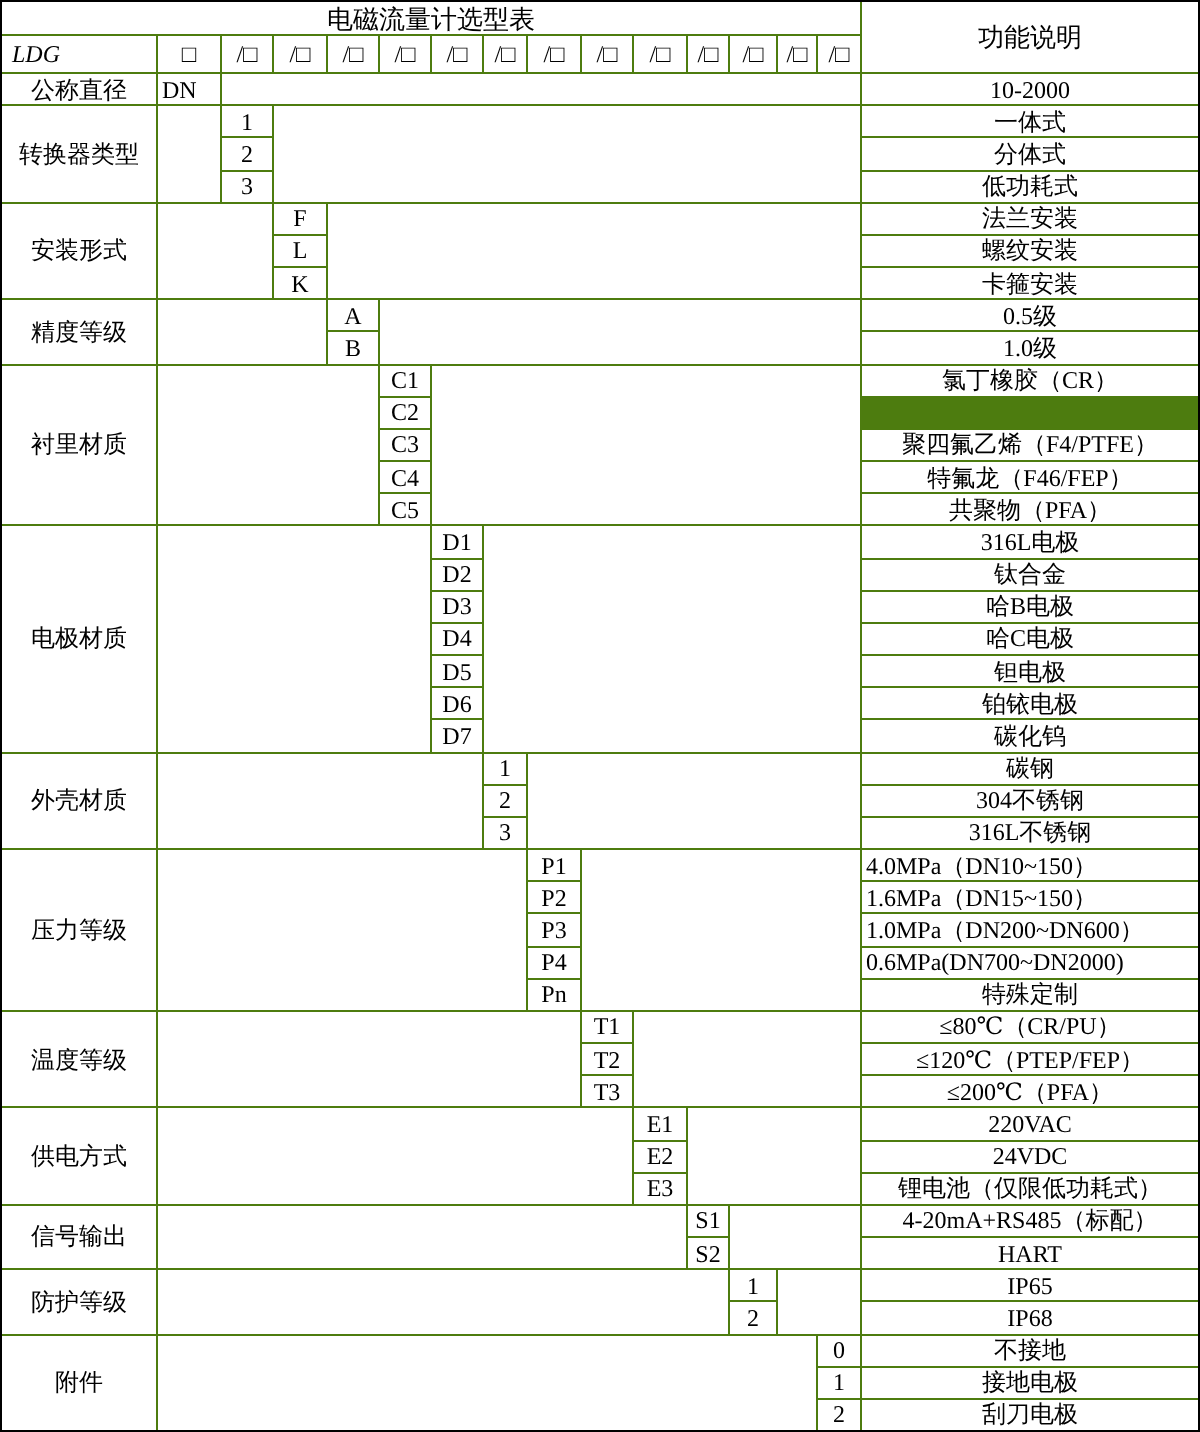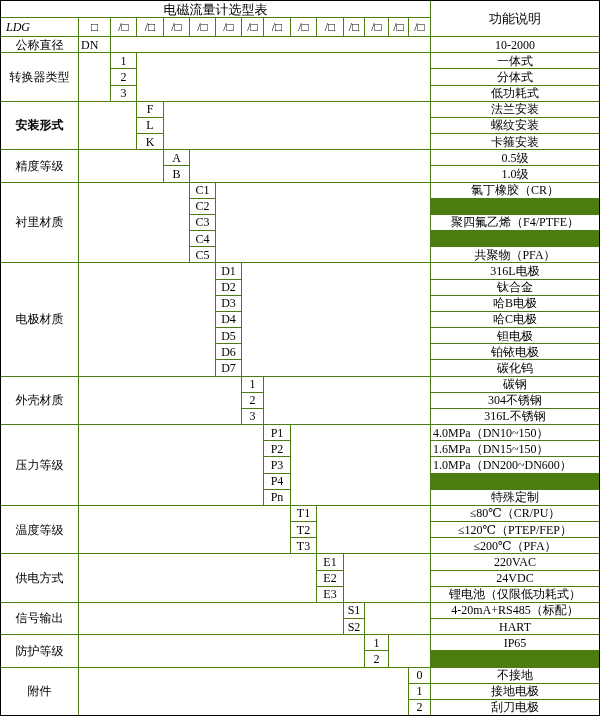--- a/index.html
+++ b/index.html
@@ -51,21 +51,21 @@
       <div class="cell spacer" style="grid-area: 3 / 3 / 4 / 16;"></div>
       <div class="cell cat" style="grid-area: 4 / 1 / 7 / 2;">转换器类型</div>
       <div class="cell spacer" style="grid-area: 4 / 2 / 7 / 3;"></div>
       <div class="cell code" style="grid-area: 4 / 3 / 5 / 4;">1</div>
       <div class="cell desc" style="grid-area: 4 / 16 / 5 / 17;">一体式</div>
       <div class="cell code" style="grid-area: 5 / 3 / 6 / 4;">2</div>
       <div class="cell desc" style="grid-area: 5 / 16 / 6 / 17;">分体式</div>
       <div class="cell code" style="grid-area: 6 / 3 / 7 / 4;">3</div>
       <div class="cell desc" style="grid-area: 6 / 16 / 7 / 17;">低功耗式</div>
       <div class="cell spacer" style="grid-area: 4 / 4 / 7 / 16;"></div>
-      <div class="cell cat" style="grid-area: 7 / 1 / 10 / 2; font-weight: bold;">安装形式</div>
+      <div class="cell cat" style="grid-area: 7 / 1 / 10 / 2;">安装形式</div>
       <div class="cell spacer" style="grid-area: 7 / 2 / 10 / 4;"></div>
       <div class="cell code" style="grid-area: 7 / 4 / 8 / 5;">F</div>
       <div class="cell desc" style="grid-area: 7 / 16 / 8 / 17;">法兰安装</div>
       <div class="cell code" style="grid-area: 8 / 4 / 9 / 5;">L</div>
       <div class="cell desc" style="grid-area: 8 / 16 / 9 / 17;">螺纹安装</div>
       <div class="cell code" style="grid-area: 9 / 4 / 10 / 5;">K</div>
       <div class="cell desc" style="grid-area: 9 / 16 / 10 / 17;">卡箍安装</div>
       <div class="cell spacer" style="grid-area: 7 / 5 / 10 / 16;"></div>
       <div class="cell cat" style="grid-area: 10 / 1 / 12 / 2;">精度等级</div>
       <div class="cell spacer" style="grid-area: 10 / 2 / 12 / 5;"></div>
@@ -75,20 +75,21 @@
       <div class="cell desc" style="grid-area: 11 / 16 / 12 / 17;">1.0级</div>
       <div class="cell spacer" style="grid-area: 10 / 6 / 12 / 16;"></div>
       <div class="cell cat" style="grid-area: 12 / 1 / 17 / 2;">衬里材质</div>
       <div class="cell spacer" style="grid-area: 12 / 2 / 17 / 6;"></div>
       <div class="cell code" style="grid-area: 12 / 6 / 13 / 7;">C1</div>
       <div class="cell desc" style="grid-area: 12 / 16 / 13 / 17;">氯丁橡胶（CR）</div>
       <div class="cell code" style="grid-area: 13 / 6 / 14 / 7;">C2</div>
       <div class="cell code" style="grid-area: 14 / 6 / 15 / 7;">C3</div>
       <div class="cell desc" style="grid-area: 14 / 16 / 15 / 17; text-align: right;">聚四氟乙烯（F4/PTFE）</div>
       <div class="cell code" style="grid-area: 15 / 6 / 16 / 7; text-align: center;">C4</div>
+      <div class="cell desc" style="grid-area: 15 / 16 / 16 / 17;">特氟龙（F46/FEP）</div>
       <div class="cell code" style="grid-area: 16 / 6 / 17 / 7;">C5</div>
       <div class="cell desc" style="grid-area: 16 / 16 / 17 / 17;">共聚物（PFA）</div>
       <div class="cell spacer" style="grid-area: 12 / 7 / 17 / 16;"></div>
       <div class="cell cat" style="grid-area: 17 / 1 / 24 / 2;">电极材质</div>
       <div class="cell spacer" style="grid-area: 17 / 2 / 24 / 7;"></div>
       <div class="cell code" style="grid-area: 17 / 7 / 18 / 8;">D1</div>
       <div class="cell desc" style="grid-area: 17 / 16 / 18 / 17;">316L电极</div>
       <div class="cell code" style="grid-area: 18 / 7 / 19 / 8;">D2</div>
       <div class="cell desc" style="grid-area: 18 / 16 / 19 / 17;">钛合金</div>
       <div class="cell code" style="grid-area: 19 / 7 / 20 / 8;">D3</div>
@@ -113,20 +114,21 @@
       <div class="cell spacer" style="grid-area: 24 / 9 / 27 / 16;"></div>
       <div class="cell cat" style="grid-area: 27 / 1 / 32 / 2;">压力等级</div>
       <div class="cell spacer" style="grid-area: 27 / 2 / 32 / 9;"></div>
       <div class="cell code" style="grid-area: 27 / 9 / 28 / 10;">P1</div>
       <div class="cell desc alignleft" style="grid-area: 27 / 16 / 28 / 17;">4.0MPa（DN10~150）</div>
       <div class="cell code" style="grid-area: 28 / 9 / 29 / 10;">P2</div>
       <div class="cell desc alignleft" style="grid-area: 28 / 16 / 29 / 17;">1.6MPa（DN15~150）</div>
       <div class="cell code" style="grid-area: 29 / 9 / 30 / 10;">P3</div>
       <div class="cell desc alignleft" style="grid-area: 29 / 16 / 30 / 17;">1.0MPa（DN200~DN600）</div>
       <div class="cell code" style="grid-area: 30 / 9 / 31 / 10;">P4</div>
+      <div class="cell desc alignleft" style="grid-area: 30 / 16 / 31 / 17;">0.6MPa(DN700~DN2000)</div>
       <div class="cell code" style="grid-area: 31 / 9 / 32 / 10;">Pn</div>
       <div class="cell desc" style="grid-area: 31 / 16 / 32 / 17;">特殊定制</div>
       <div class="cell spacer" style="grid-area: 27 / 10 / 32 / 16;"></div>
       <div class="cell cat" style="grid-area: 32 / 1 / 35 / 2;">温度等级</div>
       <div class="cell spacer" style="grid-area: 32 / 2 / 35 / 10;"></div>
       <div class="cell code" style="grid-area: 32 / 10 / 33 / 11;">T1</div>
       <div class="cell desc" style="grid-area: 32 / 16 / 33 / 17;">≤80℃（CR/PU）</div>
       <div class="cell code" style="grid-area: 33 / 10 / 34 / 11;">T2</div>
       <div class="cell desc" style="grid-area: 33 / 16 / 34 / 17;">≤120℃（PTEP/FEP）</div>
       <div class="cell code" style="grid-area: 34 / 10 / 35 / 11;">T3</div>
@@ -146,20 +148,21 @@
       <div class="cell code" style="grid-area: 38 / 12 / 39 / 13;">S1</div>
       <div class="cell desc" style="grid-area: 38 / 16 / 39 / 17;">4-20mA+RS485（标配）</div>
       <div class="cell code" style="grid-area: 39 / 12 / 40 / 13;">S2</div>
       <div class="cell desc" style="grid-area: 39 / 16 / 40 / 17;">HART</div>
       <div class="cell spacer" style="grid-area: 38 / 13 / 40 / 16;"></div>
       <div class="cell cat" style="grid-area: 40 / 1 / 42 / 2;">防护等级</div>
       <div class="cell spacer" style="grid-area: 40 / 2 / 42 / 13;"></div>
       <div class="cell code" style="grid-area: 40 / 13 / 41 / 14;">1</div>
       <div class="cell desc" style="grid-area: 40 / 16 / 41 / 17;">IP65</div>
       <div class="cell code" style="grid-area: 41 / 13 / 42 / 14;">2</div>
+      <div class="cell desc" style="grid-area: 41 / 16 / 42 / 17;">IP68</div>
       <div class="cell spacer" style="grid-area: 40 / 14 / 42 / 16;"></div>
       <div class="cell cat" style="grid-area: 42 / 1 / 45 / 2;">附件</div>
       <div class="cell spacer" style="grid-area: 42 / 2 / 45 / 15;"></div>
       <div class="cell code" style="grid-area: 42 / 15 / 43 / 16;">0</div>
       <div class="cell desc" style="grid-area: 42 / 16 / 43 / 17;">不接地</div>
       <div class="cell code" style="grid-area: 43 / 15 / 44 / 16;">1</div>
       <div class="cell desc" style="grid-area: 43 / 16 / 44 / 17; text-align: right;">接地电极</div>
       <div class="cell code" style="grid-area: 44 / 15 / 45 / 16;">2</div>
       <div class="cell desc" style="grid-area: 44 / 16 / 45 / 17;">刮刀电极</div>
     </div>

